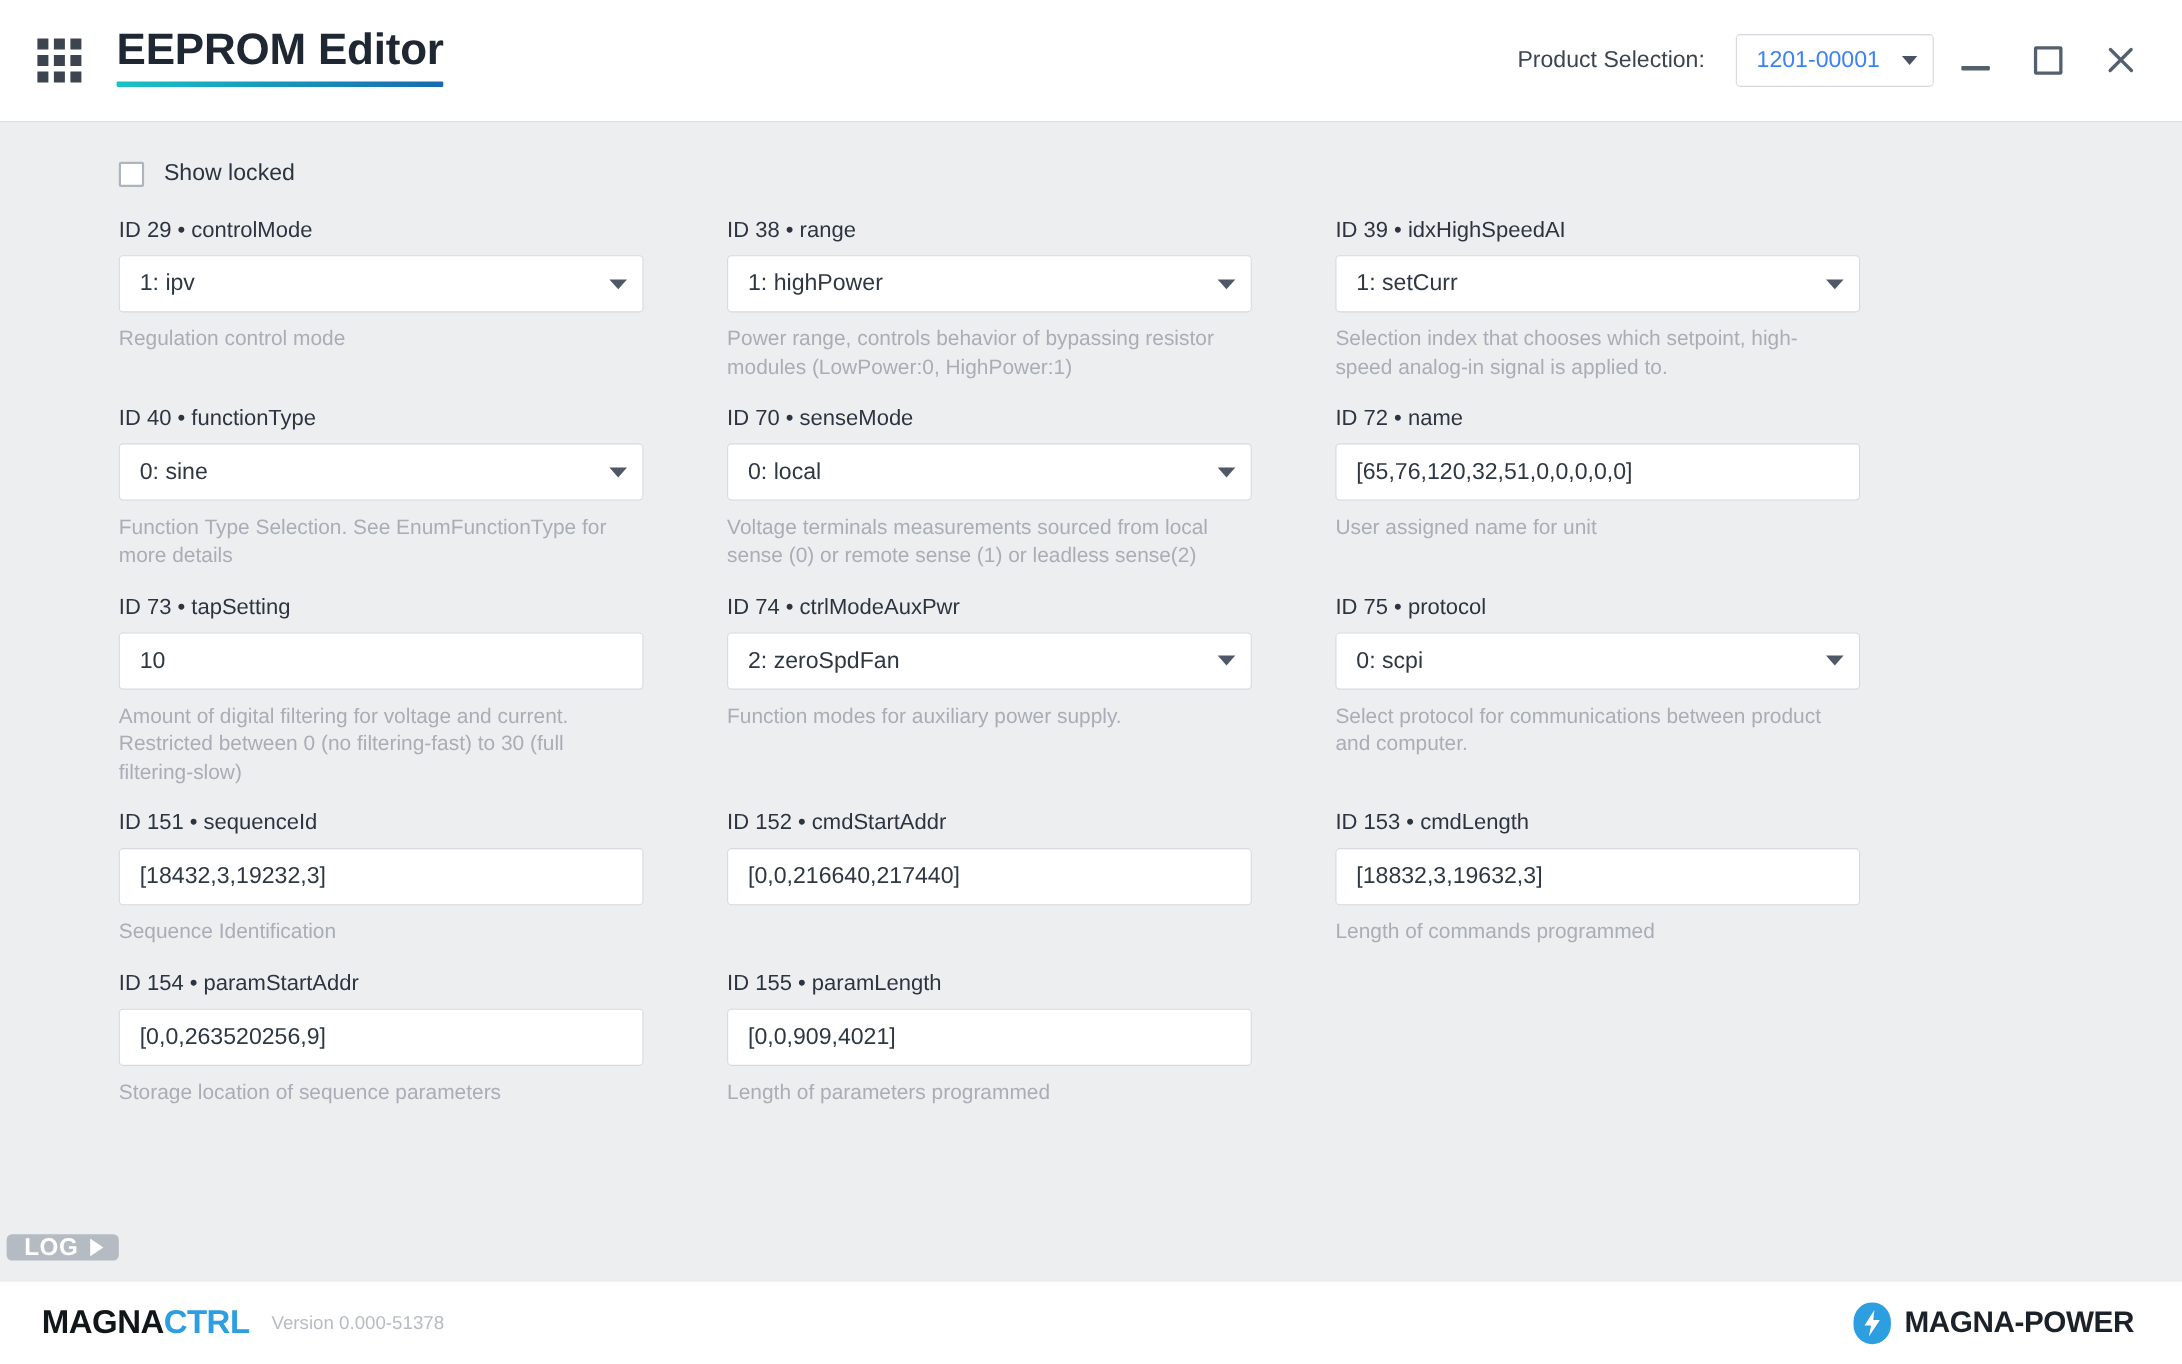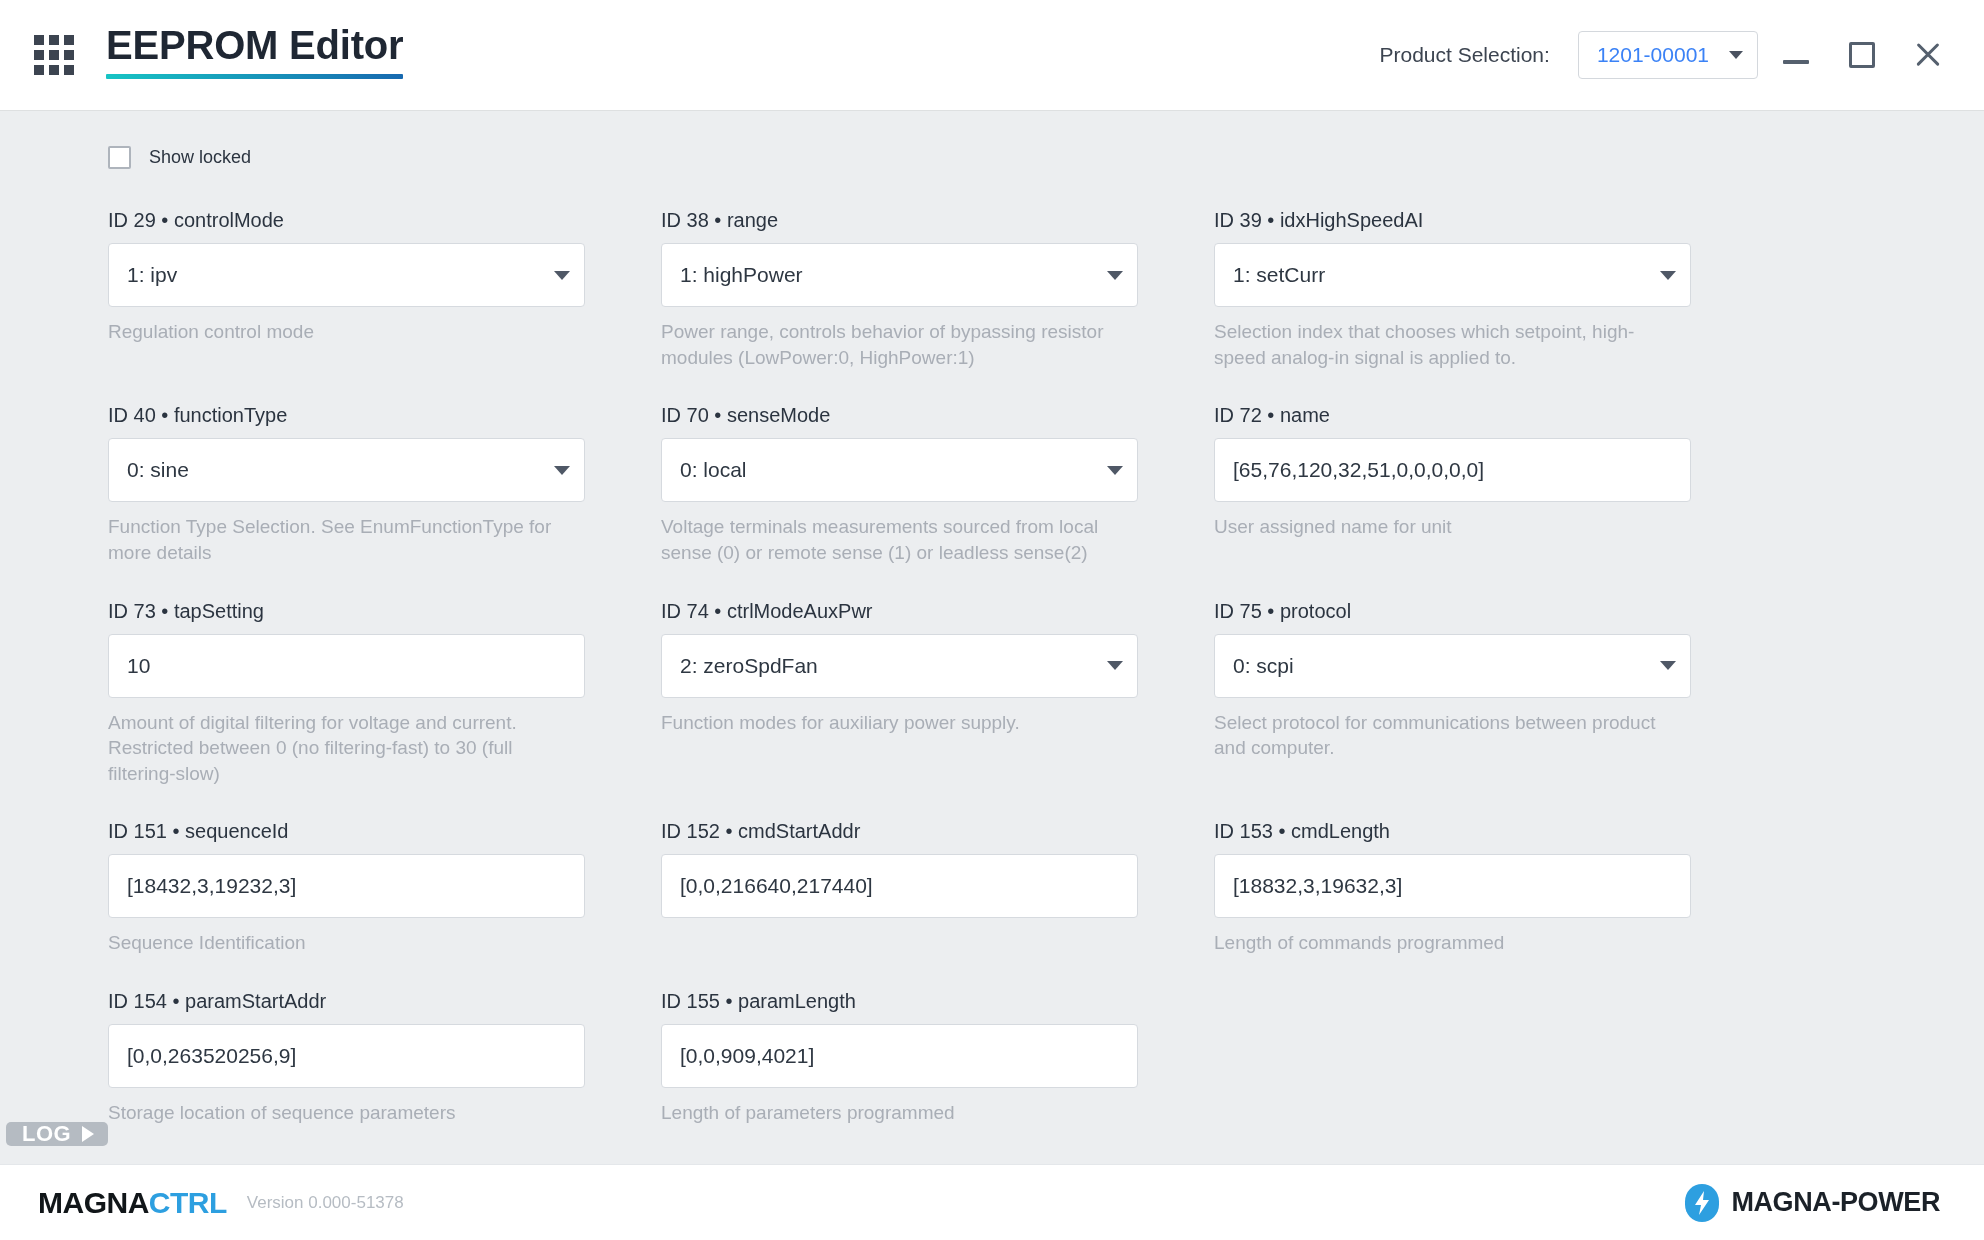--- a/index.html
+++ b/index.html
@@ -107,39 +107,39 @@
     margin: 0 0 28px 108px;
     cursor: pointer; width: 210px;
   }
   .cbox {
     width: 23px; height: 23px;
     border: 2px solid #aeb4bc;
     background: #fff;
     border-radius: 2px;
     margin-right: 18px;
   }
-  .showlocked span { font-size: 18px; color: #2b3440; font-weight: 500; }
+  .showlocked span { font-size: 21px; color: #2b3440; font-weight: 500; }
 
   .grid {
     display: grid;
     grid-template-columns: 477px 477px 477px;
     column-gap: 76px;
     row-gap: 0;
     margin-left: 108px;
     width: 1560px;
   }
-  .field { margin-bottom: 22px; margin-top: 12px; }
+  .field { margin-bottom: 22px; }
   .field-label {
     font-size: 20px;
     color: #2b3440;
     margin-bottom: 11px;
     white-space: nowrap;
   }
   .control {
-    height: 64px;
+    height: 52px;
     border: 1px solid #d6dadf;
     background: #ffffff;
     border-radius: 4px;
     display: flex; align-items: center;
     padding: 0 14px 0 18px;
     cursor: pointer;
   }
   .control.text { cursor: text; }
   .control .cval {
     font-size: 21px; color: #2e3742;

